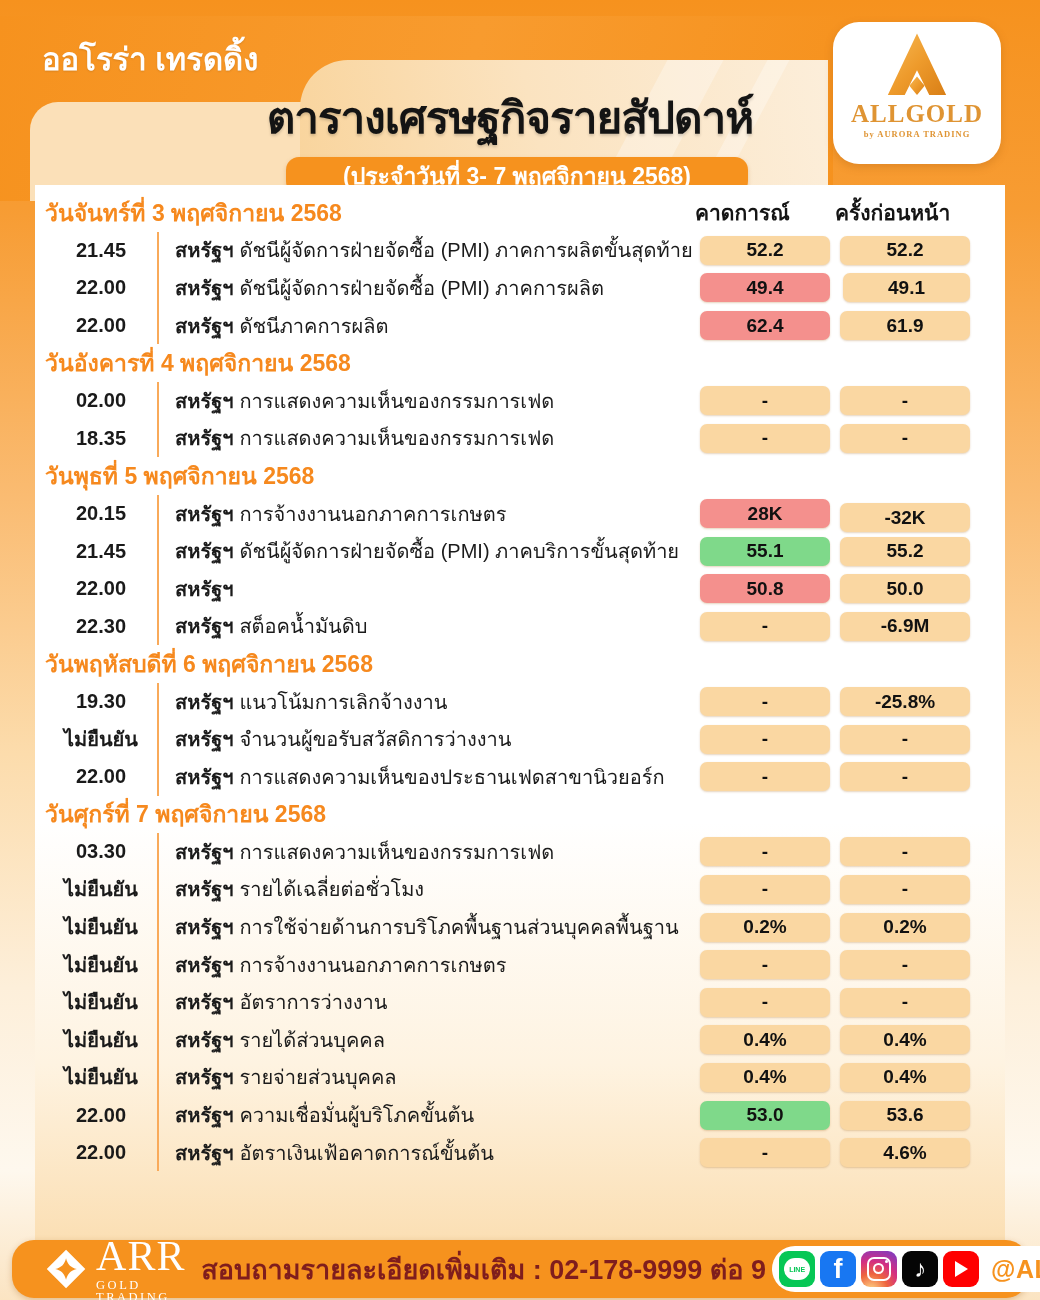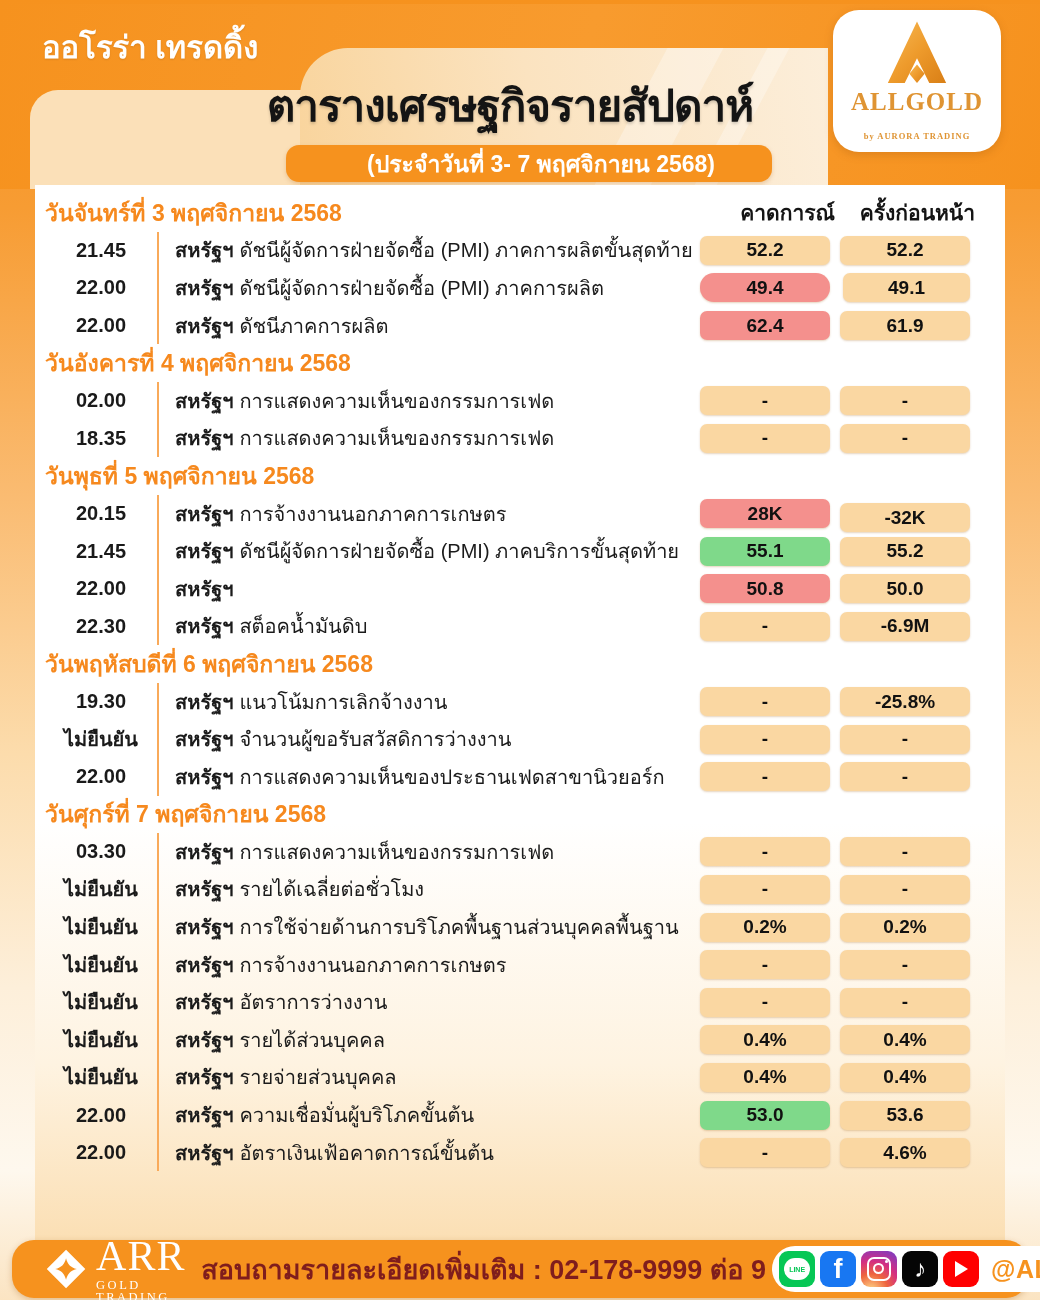--- a/index.html
+++ b/index.html
@@ -1,49 +1,49 @@
 <!DOCTYPE html>
 <html><head>
 <meta charset="utf-8">
 <style>
   html,body{margin:0;padding:0;}
   body{font-family:"Liberation Sans","DejaVu Sans",sans-serif;}
   .page{position:relative;width:1040px;height:1300px;overflow:hidden;
     background:linear-gradient(180deg,#F6921E 0%,#F79C33 16%,#FABB71 38%,#FCDCAC 58%,#FDEFDA 76%,#FEF8EE 90%,#FBE4C2 100%);}
   
-  .header{position:absolute;left:0;top:4px;width:1040px;height:185px;
+  .header{position:absolute;left:0;top:16px;width:833px;height:185px;
     background:linear-gradient(105deg,#F6921E 0%,#F89B2E 55%,#F6921E 100%);}
   .band{position:absolute;background:linear-gradient(78deg,#F9D49C 0%,#FBE3C0 45%,#FCEEDA 100%);}
   .band-main{left:30px;top:86px;width:798px;height:99px;border-radius:28px 0 0 0;background:#FBE0B8;}
   .band-upper{left:300px;top:44px;width:528px;height:141px;border-radius:48px 0 0 0;}
   .streak{position:absolute;background:rgba(255,255,255,.30);transform:skewX(-28deg);}
   .streak.s1{left:330px;top:0;width:56px;height:141px;}
   .streak.s2{left:430px;top:0;width:22px;height:141px;}
   .brand-badge{position:absolute;left:42px;top:18px;color:#fff;font-weight:800;font-size:31px;
     text-shadow:0 1px 2px rgba(0,0,0,.12);}
   .title{position:absolute;left:160px;top:66px;width:700px;text-align:center;color:#141414;
     font-weight:800;font-size:44px;letter-spacing:-1px;text-shadow:0 2px 3px rgba(0,0,0,.18);}
   .subtitle-pill{position:absolute;left:286px;top:141px;width:462px;height:37px;border-radius:13px;
     background:#F6921E;color:#fff;font-weight:800;font-size:23px;text-align:center;line-height:38px;
-    box-shadow:0 2px 4px rgba(180,100,20,.25);padding-left:24px;}
+    box-shadow:0 2px 4px rgba(180,100,20,.25);}
   .logo-card{position:absolute;left:833px;top:6px;width:168px;height:142px;background:#fff;
     border-radius:26px;box-shadow:0 3px 8px rgba(150,80,10,.25);text-align:center;}
   .logo-card svg{display:block;margin:10px auto 2px auto;}
   .logo-name{font-family:"Liberation Serif","DejaVu Serif",serif;font-weight:700;font-size:25px;
     color:#DF9433;letter-spacing:1px;}
   .logo-tagline{font-family:"Liberation Serif","DejaVu Serif",serif;font-weight:700;font-size:8.5px;
-    color:#DF9433;letter-spacing:1px;margin-top:15px;}
+    color:#DF9433;letter-spacing:1px;margin-top:1px;}
   
   .content{position:absolute;left:35px;top:185px;width:970px;bottom:16px;
     background:linear-gradient(180deg,#FFFFFF 0%,#FFFFFF 58%,#FEF3E1 80%,#FBDFB4 96%,#FAD8A5 100%);
     padding-top:9px;box-sizing:border-box;}
   .row{display:grid;grid-template-columns:112px 1fr 140px 140px;align-items:center;height:37.6px;
     padding:0 30px 0 10px;}
   .day-title{grid-column:1/3;color:#F6891E;font-weight:800;font-size:23px;}
-  .col-label{text-align:right;font-weight:800;font-size:21px;color:#141414;}
+  .col-label{text-align:left;font-weight:800;font-size:21px;color:#141414;}
   .time{text-align:center;font-weight:700;font-size:20px;color:#1a1a1a;white-space:nowrap;}
   .desc{border-left:2px solid #F9AA5A;padding-left:16px;height:100%;display:flex;align-items:center;
     font-size:20px;color:#1b1b1b;gap:6px;white-space:nowrap;overflow:hidden;}
   .desc .prefix{font-weight:800;}
   .cell{height:29px;margin:0 5px;border-radius:7px;display:flex;align-items:center;justify-content:center;
     font-weight:700;font-size:19px;color:#111;box-shadow:0 1px 2px rgba(170,110,40,.30);}
   
   .footer-bar{position:absolute;left:12px;right:12px;top:1240px;height:58px;border-radius:22px;
     background:#F6921E;display:flex;align-items:center;padding:0 18px;box-sizing:border-box;z-index:5;
     box-shadow:0 2px 6px rgba(160,90,15,.3);}
@@ -114,21 +114,21 @@
         </div>
         <div class="cell" style="background: rgb(250, 215, 162);">52.2</div>
         <div class="cell" style="background: rgb(250, 215, 162);">52.2</div>
       </div>
       <div class="row data-row">
         <div class="time">22.00</div>
         <div class="desc">
           <span class="prefix">สหรัฐฯ</span>
           <span class="etext">ดัชนีผู้จัดการฝ่ายจัดซื้อ (PMI) ภาคการผลิต</span>
         </div>
-        <div class="cell" style="background: rgb(244, 144, 141); border-radius: 14px;">49.4</div>
+        <div class="cell" style="background: rgb(244, 144, 141);">49.4</div>
         <div class="cell" style="background: rgb(250, 215, 162); margin-left: 8px;">49.1</div>
       </div>
       <div class="row data-row">
         <div class="time">22.00</div>
         <div class="desc">
           <span class="prefix">สหรัฐฯ</span>
           <span class="etext">ดัชนีภาคการผลิต</span>
         </div>
         <div class="cell" style="background: rgb(244, 144, 141);">62.4</div>
         <div class="cell" style="background: rgb(250, 215, 162);">61.9</div>

